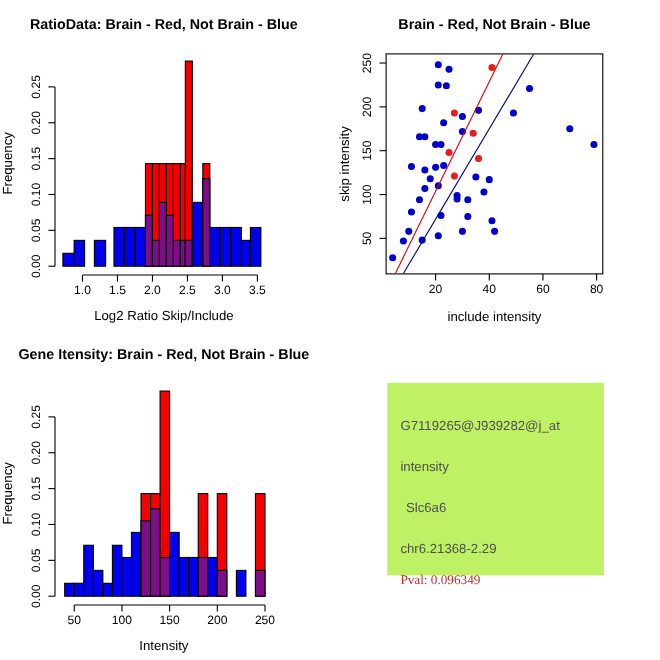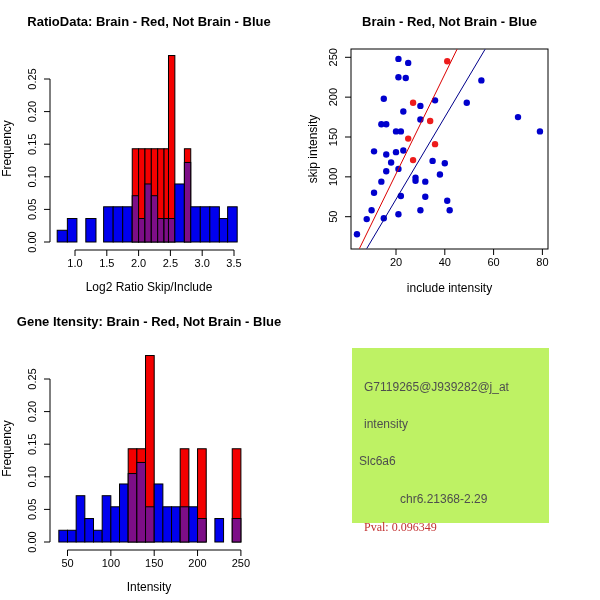--- a/index.html
+++ b/index.html
@@ -199,17 +199,17 @@
       <rect x="232.23" y="148.764" width="8.670000000000016" height="93.23599999999999" fill="#F30000" stroke="#000000" stroke-width="1"></rect>
       <rect x="232.23" y="218.528" width="8.670000000000016" height="23.47200000000001" fill="#7D0E87" stroke="#000000" stroke-width="1"></rect>
       <text x="149" y="26" text-anchor="middle" font-size="13" fill="#000000" font-weight="bold">Gene Itensity: Brain - Red, Not Brain - Blue</text>
       <text x="149" y="291" text-anchor="middle" font-size="12" fill="#000000">Intensity</text>
       <text x="11" y="148.5" text-anchor="middle" font-size="12" fill="#000000" transform="rotate(-90 11 148.5)">Frequency</text>
     </svg>
 
   <div id="info-box" style="left: 352px; top: 348px; width: 197px; height: 175px; background: #bef264;">
     <div class="info-line" style="left: 12px; top: 32px; color: rgb(78, 78, 78);">G7119265@J939282@j_at</div>
     <div class="info-line" style="left: 12px; top: 69px; color: rgb(78, 78, 78);">intensity</div>
-    <div class="info-line" style="left: 7px; top: 106px; color: rgb(78, 78, 78);">Slc6a6</div>
-    <div class="info-line" style="left: 12px; top: 144px; color: rgb(78, 78, 78); margin-left: 36px;">chr6.21368-2.29</div>
+    <div class="info-line" style="left: 17px; top: 106px; color: rgb(78, 78, 78);">Slc6a6</div>
+    <div class="info-line" style="left: 12px; top: 144px; color: rgb(78, 78, 78);">chr6.21368-2.29</div>
     <div class="info-line" style="left: 12px; top: 172px; color: rgb(194, 48, 48); font-family: Liberation Serif, serif;">Pval: 0.096349</div>
   </div>
 </div>
 
 </body></html>

